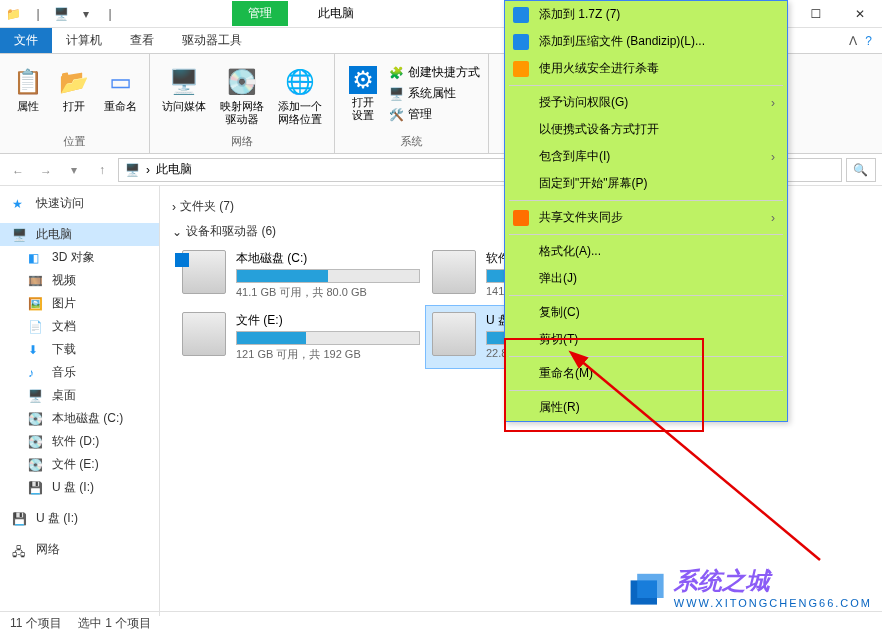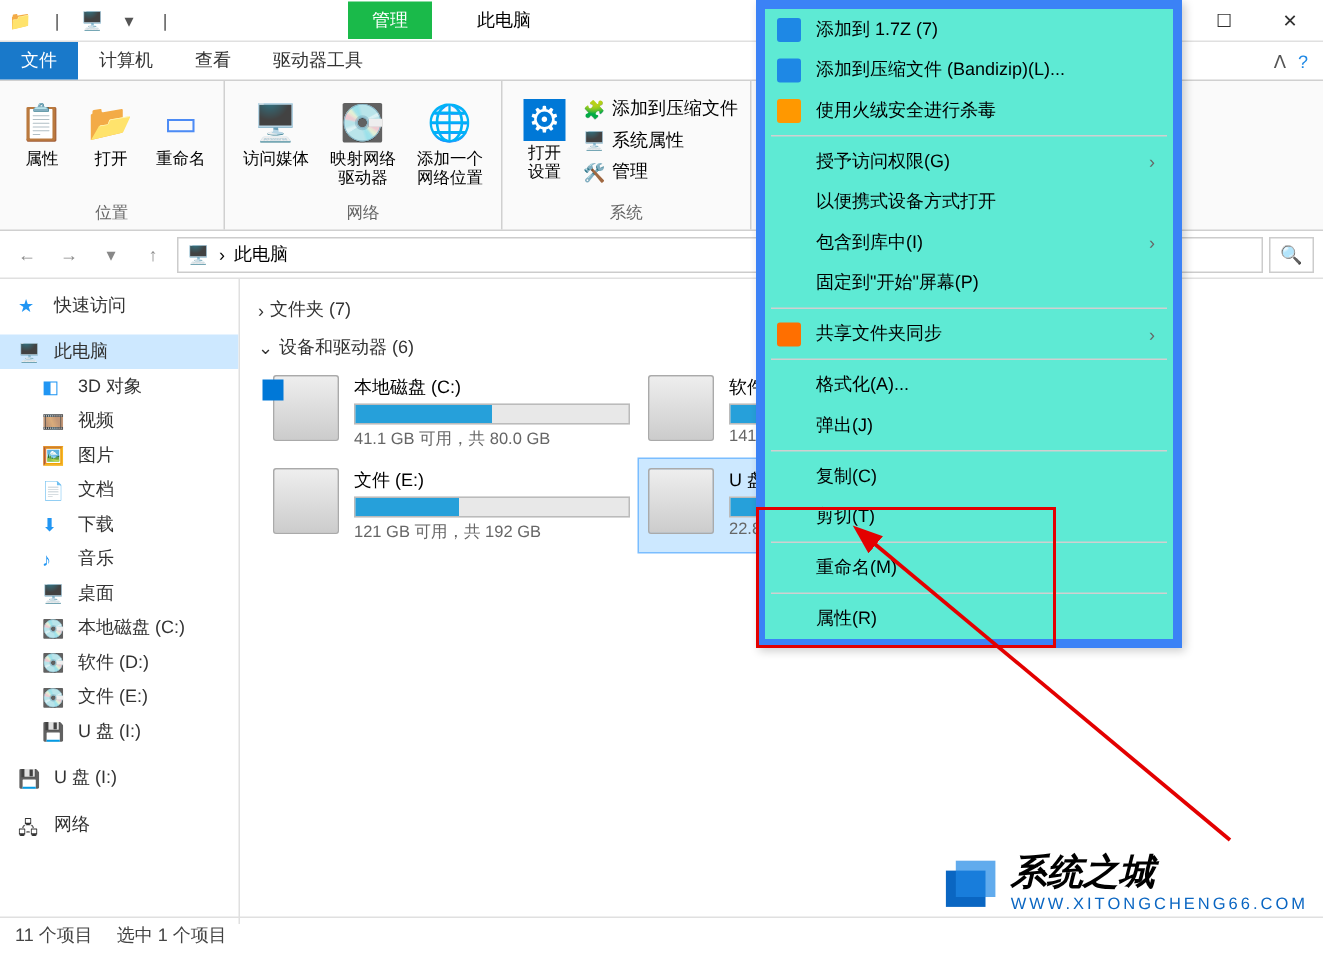--- a/index.html
+++ b/index.html
@@ -48,32 +48,32 @@
 .drv-ic { width:44px; height:44px; background:linear-gradient(#eee,#ccc); border:1px solid #aaa; border-radius:2px; position:relative; }
 .drv-ic.win::before { content:""; position:absolute; left:-8px; top:2px; width:14px; height:14px; background:#0078d7; }
 .drv-info { flex:1; }
 .drv-name { font-size:12px; margin-bottom:2px; }
 .bar { height:14px; background:#e8e8e8; border:1px solid #bbb; margin-bottom:2px; position:relative; }
 .bar .fill { position:absolute; left:0; top:0; bottom:0; background:#26a0da; }
 .drv-stat { font-size:11px; color:#666; }
 
 .statusbar { position:absolute; left:0; bottom:0; height:24px; border-top:1px solid #e0e0e0; display:flex; align-items:center; gap:16px; padding:0 10px; font-size:11px; color:#444; width:100%; }
 
-.ctx { position:absolute; left:504px; top:0; width:284px; background:#5eead4; border:6px solid #3b82f6; box-shadow:2px 2px 6px rgba(0,0,0,0.2); z-index:10; }
+.ctx { position:absolute; left:504px; top:0; width:284px; background:#bef264; border:1px solid #3b82f6; box-shadow:2px 2px 6px rgba(0,0,0,0.2); z-index:10; }
 .ctx-item { display:flex; align-items:center; gap:10px; padding:5px 12px 5px 34px; position:relative; font-size:12px; }
 .ctx-item .cic { position:absolute; left:8px; width:16px; height:16px; }
 .ctx-item .arrow { margin-left:auto; color:#666; }
 .ctx-sep { height:1px; background:#d0d0d0; margin:3px 4px; }
 
 .redbox { position:absolute; border:2px solid #e30000; z-index:20; pointer-events:none; }
 .redarrow { position:absolute; z-index:20; pointer-events:none; }
 
 .watermark { position:absolute; right:10px; bottom:26px; display:flex; align-items:center; gap:6px; z-index:5; }
 .watermark .wic { width:44px; height:44px; }
-.watermark .wt1 { font-size:24px; font-weight:bold; color:#000000; font-style:italic; }
+.watermark .wt1 { font-size:24px; font-weight:bold; color:#8b5cf6; font-style:italic; }
 .watermark .wt2 { font-size:11px; color:#0a66c2; letter-spacing:2px; }
 </style>
 </head>
 <body>
 
 <div class="titlebar">
   <div class="qat">
     <span>📁</span>
     <span>|</span>
     <span>🖥️</span>
@@ -140,21 +140,21 @@
   <div class="rgroup">
     <div class="body">
       <div class="rbtn">
           <div class="ic" style="background:#0078d7;color:#fff;width:28px;height:28px">⚙</div>
           <div class="txt" style="white-space:pre">打开
 设置</div>
         </div>
       <div class="small-list">
         <div>
             <span>🧩</span>
-            <span>添加到压缩文件</span>
+            <span>创建快捷方式</span>
           </div>
         <div>
             <span>🖥️</span>
             <span>系统属性</span>
           </div>
         <div>
             <span>🛠️</span>
             <span>管理</span>
           </div>
       </div>

